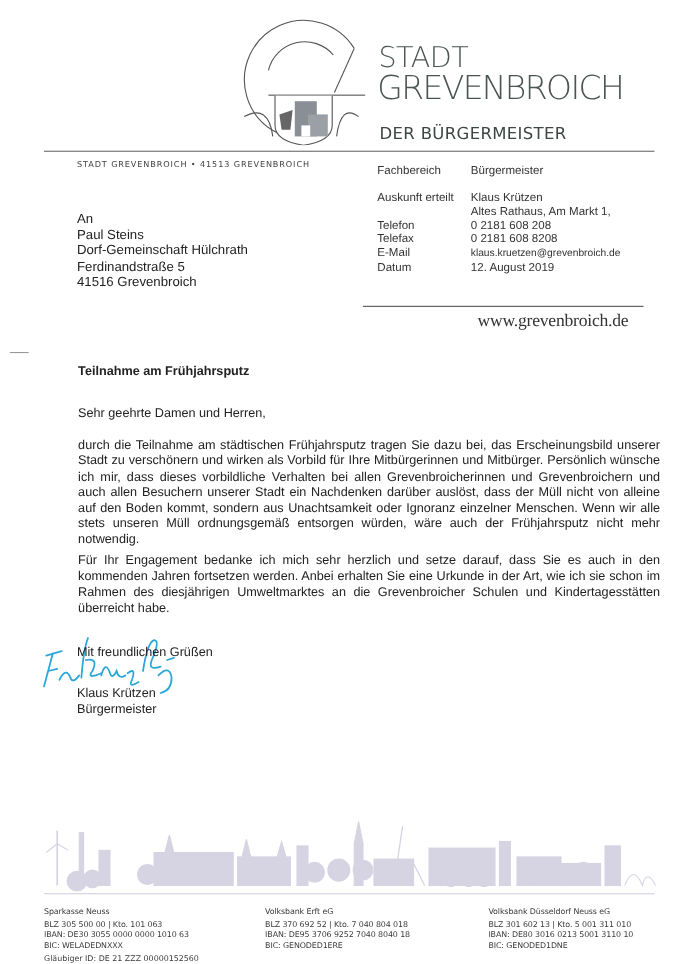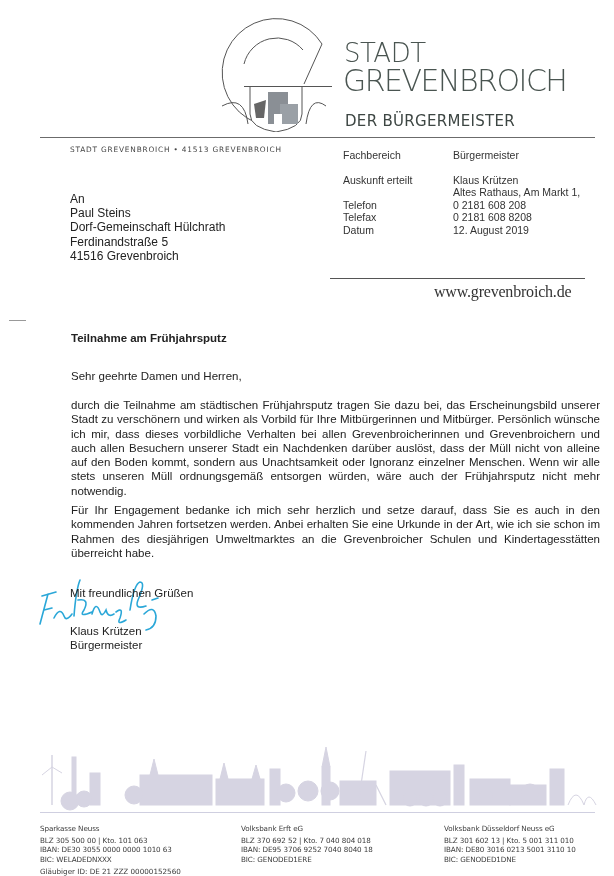--- a/index.html
+++ b/index.html
@@ -16,21 +16,21 @@
   #header-rule { left: 40px; top: 137px; width: 555px; height: 1px; background: #6b6b6b; }
   #sender-line { left: 70px; top: 145px; font-size: 7.4px; letter-spacing: 0.8px; color: #444; font-family: "DejaVu Sans", sans-serif; }
 
   
   #recipient { left: 70px; top: 192px; font-size: 12px; line-height: 14.2px; color: #222; }
   #recipient div { white-space: nowrap; }
 
   
   #info { left: 343px; top: 149px; font-size: 10.5px; color: #333; }
   .info-row { display: flex; line-height: 12.6px; }
-  .info-label { width: 110px; flex: none; }
+  .info-label { width: 85px; flex: none; }
   .info-value { flex: none; }
   .small { font-size: 9.3px; }
   #info-rule { left: 330px; top: 278px; width: 255px; height: 1px; background: #555; }
   #website { left: 434px; top: 283px; font-size: 16px; color: #333; font-family: Liberation Serif, serif; letter-spacing: -0.2px; }
 
   #fold-mark { left: 9px; top: 320px; width: 17px; height: 1px; background: #999; }
 
   
   #subject { left: 71px; top: 332px; font-size: 11.5px; font-weight: bold; color: #222; }
   #salutation { left: 71px; top: 370px; font-size: 11.5px; color: #222; }
@@ -100,20 +100,24 @@
     <span class="info-label"></span>
     <span class="info-value">Altes Rathaus, Am Markt 1,</span>
   </div>
   <div class="info-row">
     <span class="info-label">Telefon</span>
     <span class="info-value">0 2181 608 208</span>
   </div>
   <div class="info-row">
     <span class="info-label">Telefax</span>
     <span class="info-value">0 2181 608 8208</span>
+  </div>
+  <div class="info-row">
+    <span class="info-label">E-Mail</span>
+    <span class="info-value small">klaus.kruetzen@grevenbroich.de</span>
   </div>
   <div class="info-row">
     <span class="info-label">Datum</span>
     <span class="info-value">12. August 2019</span>
   </div>
 </div>
 <div id="info-rule" class="abs"></div>
 <div id="website" class="abs">www.grevenbroich.de</div>
 
 <div id="fold-mark" class="abs"></div>

